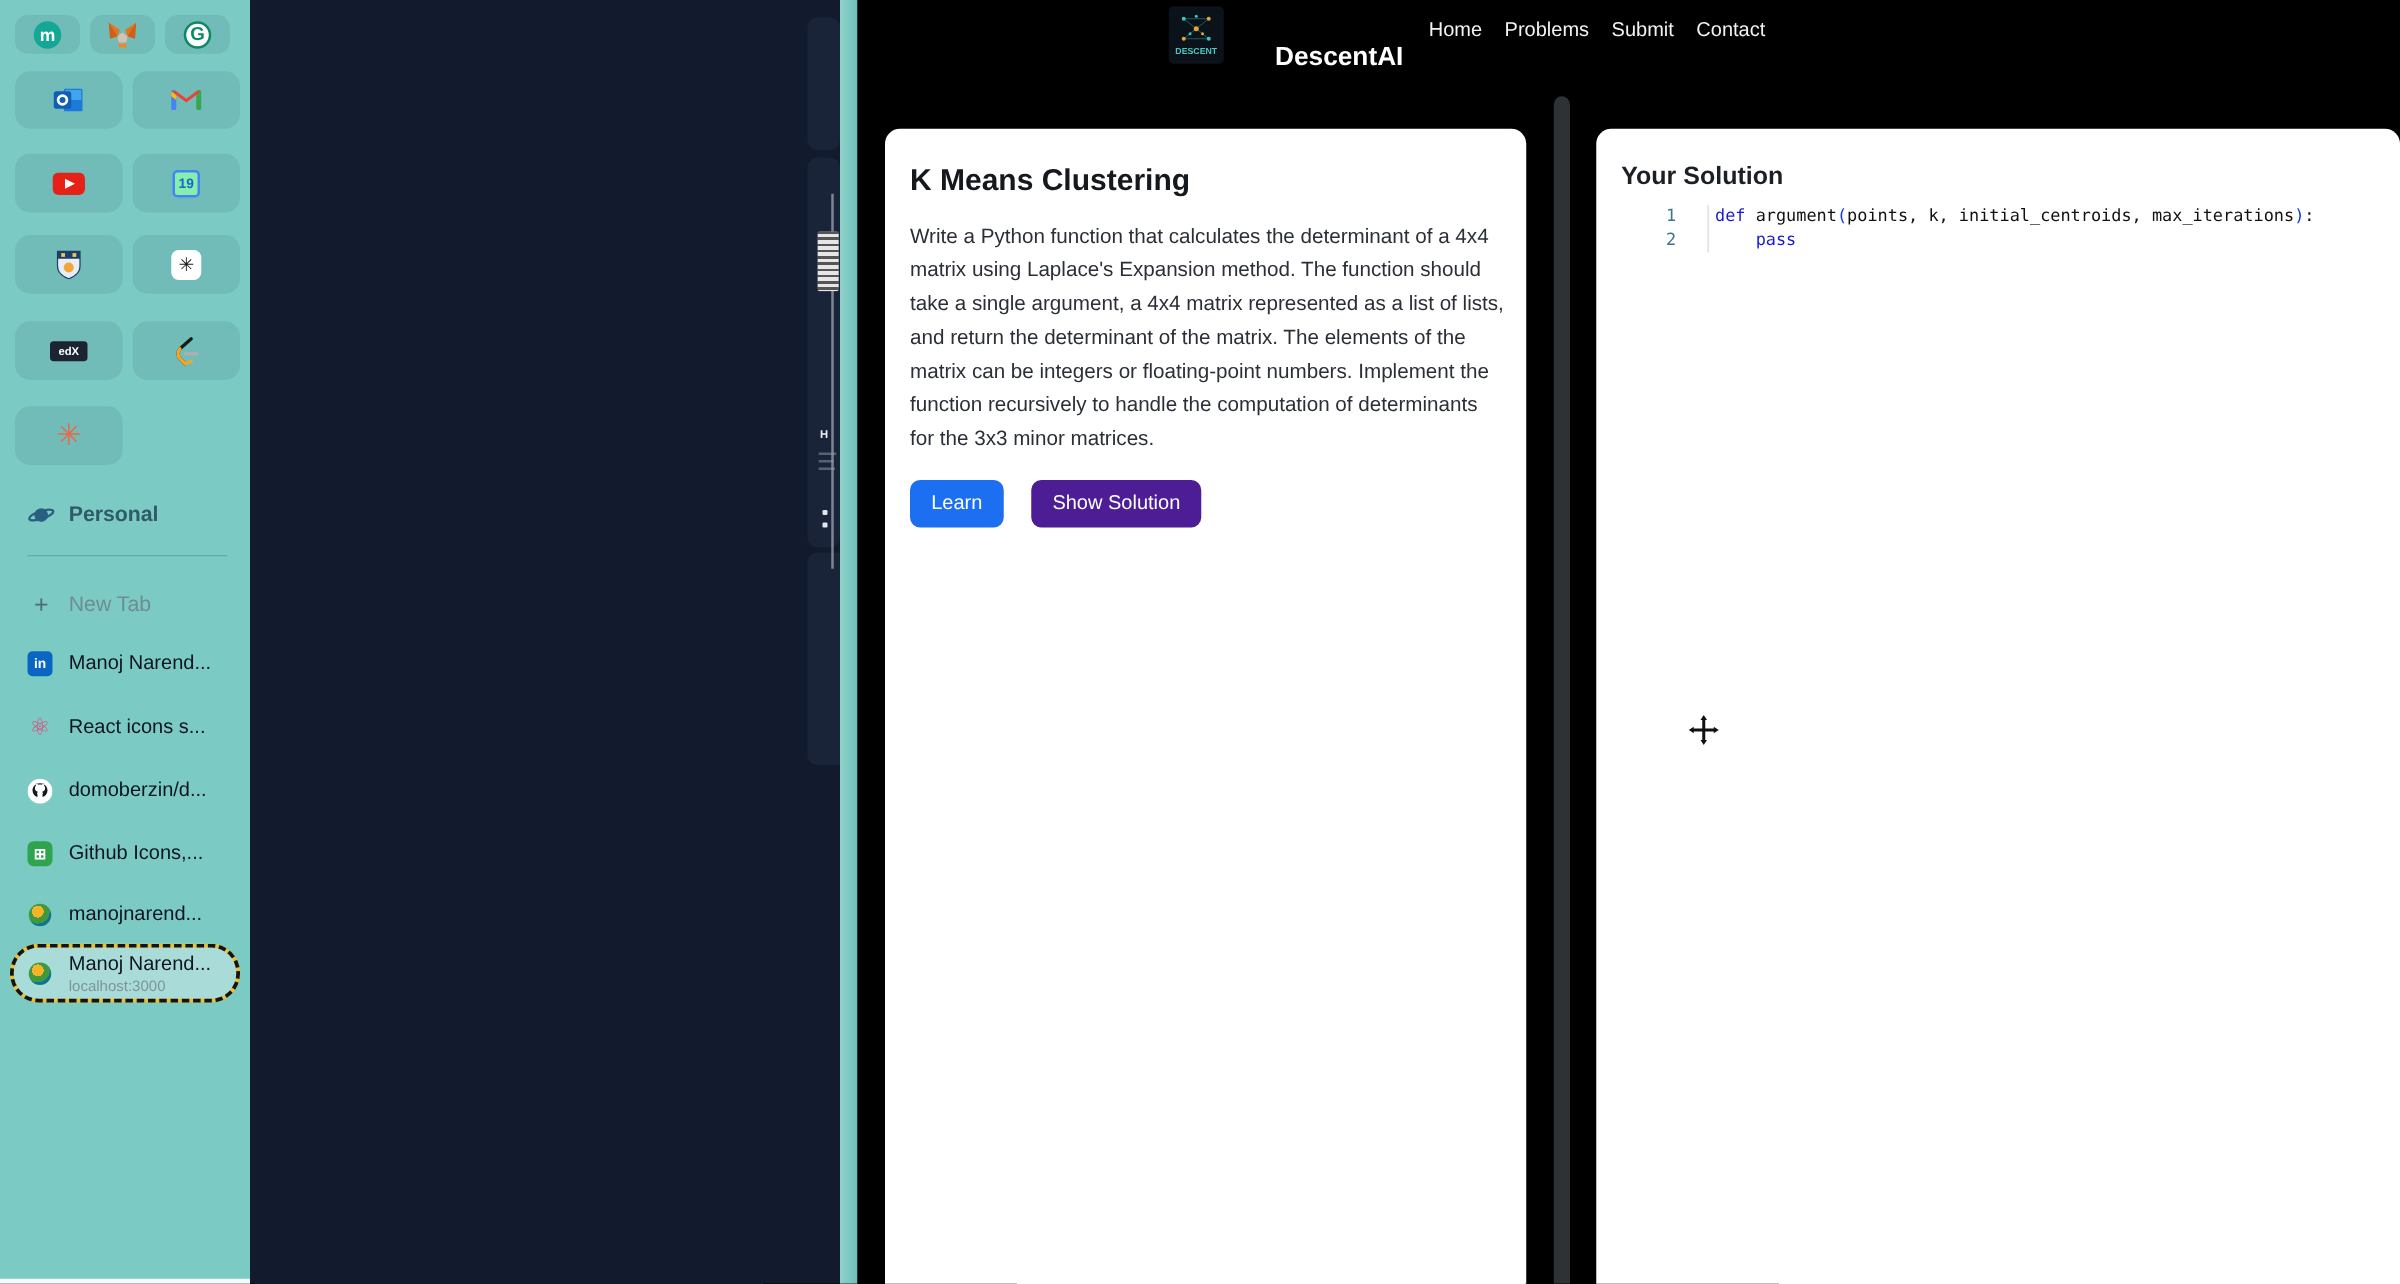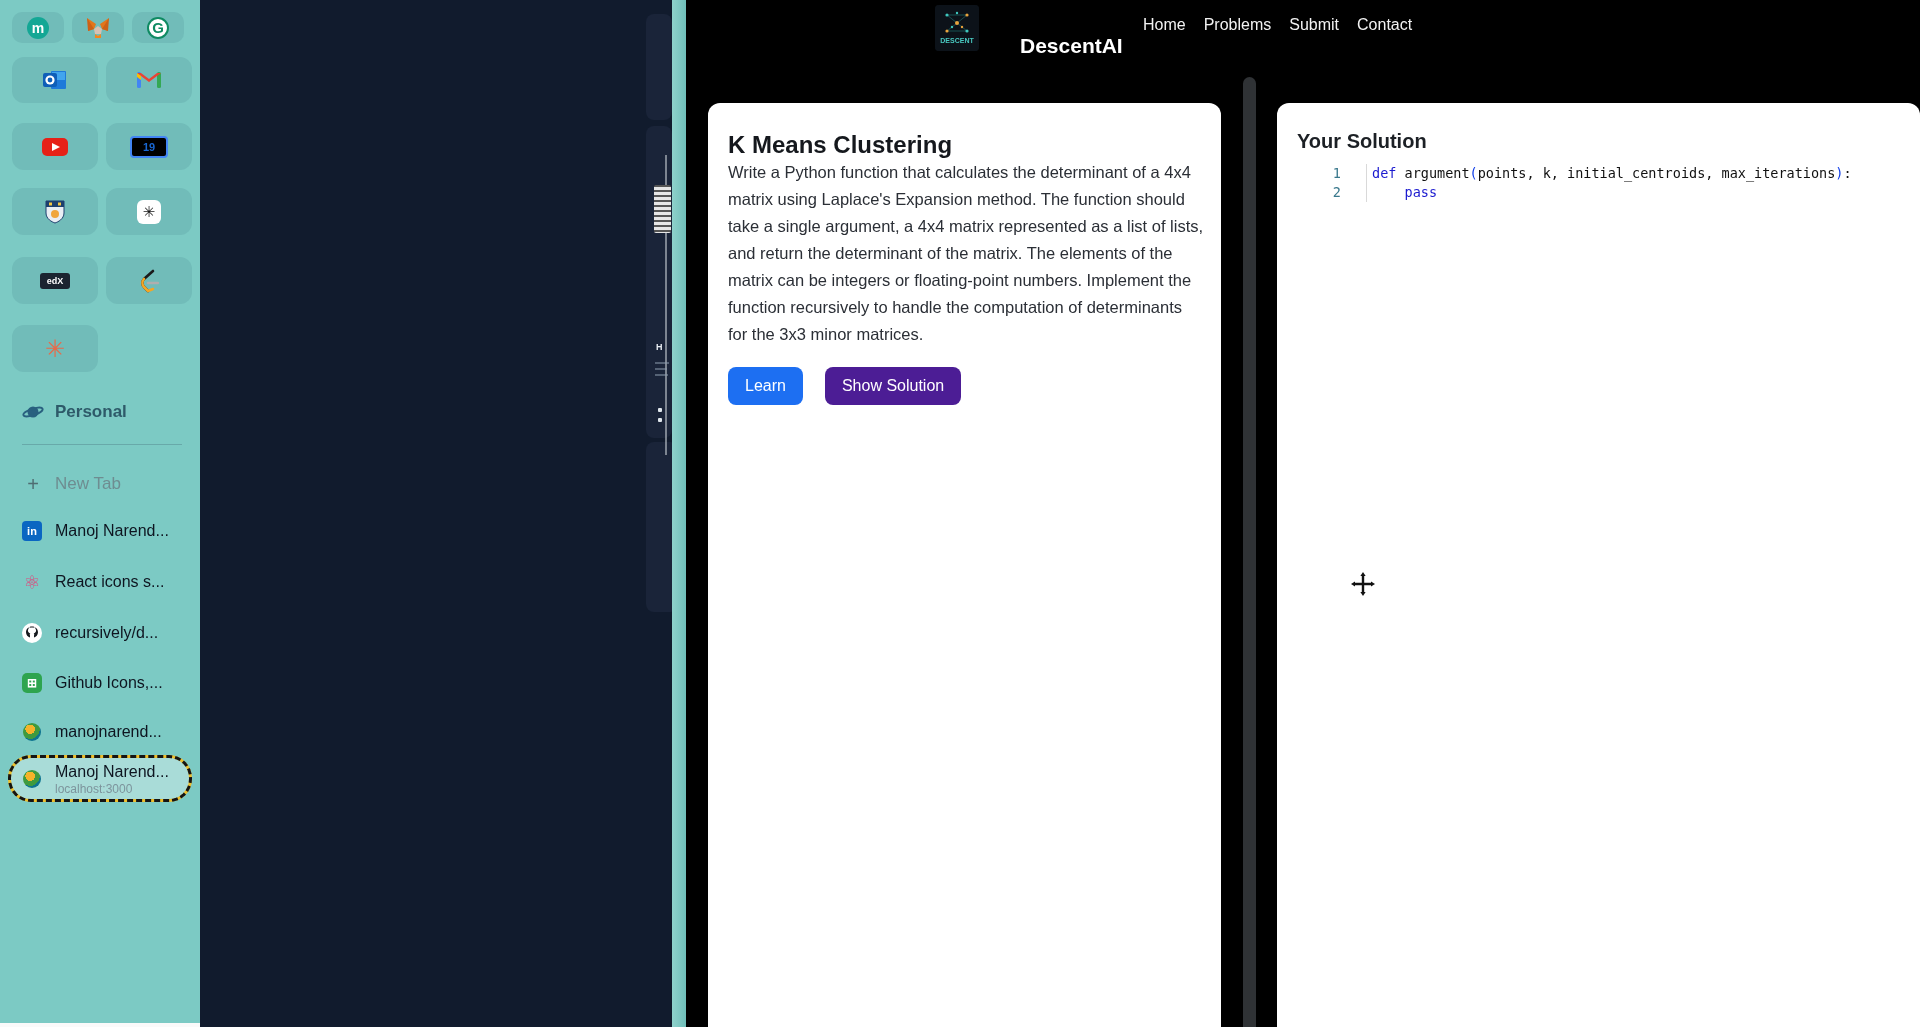--- a/index.html
+++ b/index.html
@@ -15,21 +15,21 @@
           display:flex; align-items:center; justify-content:center; cursor:pointer; }
   .tile.sm { border-radius:10px; }
 
   .ic { display:inline-flex; align-items:center; justify-content:center; }
   .circle { border-radius:50%; font-weight:bold; }
   .mt-ic { width:22px; height:22px; background:#14a795; color:#fff; font-size:14px; }
   .gr-ic { width:22px; height:22px; background:#fff; color:#0e8a62; font-size:15px; border:2px solid #0e8a62; }
   .gpt-ic { width:24px; height:24px; background:#fff; border-radius:6px; color:#181818; font-size:15px; }
   .edx-ic { width:30px; height:16px; background:#1b2430; border-radius:3px; color:#fff; font-size:9px; font-weight:bold; }
   .claude-ic { color:#e86a4a; font-size:24px; line-height:1; }
-  .cal-ic { width:38px; height:22px; background:#000000; border:2px solid #4285f4; border-radius:4px;
+  .cal-ic { width:22px; height:22px; background:#86efac; border:2px solid #4285f4; border-radius:4px;
             color:#1967d2; font-size:11px; font-weight:bold; }
   .li-ic { width:20px; height:20px; background:#0a66c2; border-radius:4px; color:#fff; font-size:11px; font-weight:bold; }
   .react-ic { color:#e0447a; font-size:19px; line-height:1; }
   .ghpack-ic { width:20px; height:20px; background:#2ea44f; border-radius:5px; color:#fff; font-size:12px; font-weight:bold; }
   .fav-ic { width:18px; height:18px; border-radius:50%;
             background:radial-gradient(circle at 40% 35%, #f5b32a 0 30%, #3f9a3f 30% 60%, #0e7490 60% 100%); }
 
   .side-label-row { position:absolute; left:0; width:209px; height:28px; display:flex; align-items:center; cursor:pointer; }
   .side-label-row .row-icon { position:absolute; left:22px; width:22px; display:flex; justify-content:center; }
   .side-label-row .row-text { position:absolute; left:55px; font-size:17px; }
@@ -67,21 +67,21 @@
   .navbar { position:absolute; left:0; top:0; width:1234px; height:56px; }
   .logo-box { position:absolute; left:249px; top:5px; width:44px; height:46px; background:#0b1118;
               border-radius:4px; overflow:hidden; cursor:pointer; }
   .brand { position:absolute; left:334px; top:14px; font-size:21px; font-weight:700; color:#fff; cursor:pointer;margin-top:20px; }
   .nav-links { position:absolute; left:457px; top:16px; display:flex; gap:18px; }
   .nav-link { color:#f2f2f2; font-size:16px; cursor:pointer; white-space:nowrap; }
 
   .card { position:absolute; background:#fff; border-radius:12px; }
   .problem-card { left:22px; top:103px; width:513px; height:940px; padding:28px 20px 0 20px; }
   .problem-title { font-size:24px; font-weight:600; color:#15181d; }
-  .problem-desc { font-size:16.5px; line-height:27px; color:#2b2f36; width:476px; }
+  .problem-desc { margin-top:17px; font-size:16.5px; line-height:27px; color:#2b2f36; width:476px; }
   .btn-row { margin-top:19px; display:flex; gap:22px; }
   .btn { height:38px; border:none; border-radius:8px; color:#fff; font-size:16px;
          font-family:"Liberation Sans", sans-serif; padding:0 17px; cursor:pointer; }
   .btn-learn { background:#1d6ff2; }
   .btn-show { background:#4c1d95; }
 
   .resizer { position:absolute; left:557px; top:77px; width:13px; height:950px; background:#2f3235;
              border-radius:7px 7px 0 0; cursor:col-resize; }
 
   .solution-card { left:591px; top:103px; width:643px; height:940px; padding:27px 0 0 20px; }
@@ -206,21 +206,21 @@
         </span>
       <span class="row-text">React icons s...</span>
     </div>
     <div class="tab-row" style="top:613px;">
       <span class="row-icon">
         <svg width="20" height="20" viewBox="0 0 20 20">
           <circle cx="10" cy="10" r="10" fill="#fff"></circle>
           <path d="M10 3.5 c-3.6 0 -6 2.6 -6 5.8 c0 2.7 1.8 4.6 4 5.3 v-2 c-0.5 -0.8 -0.3 -1.7 0.3 -2.2 c-1.5 -0.4 -2.4 -1.3 -2.4 -2.8 c0 -0.8 0.3 -1.5 0.8 -2 c-0.2 -0.6 -0.1 -1.3 0.2 -1.7 c0.8 0 1.4 0.4 1.8 0.8 c0.4 -0.1 0.8 -0.2 1.3 -0.2 s0.9 0.1 1.3 0.2 c0.4 -0.4 1 -0.8 1.8 -0.8 c0.3 0.4 0.4 1.1 0.2 1.7 c0.5 0.5 0.8 1.2 0.8 2 c0 1.5 -0.9 2.4 -2.4 2.8 c0.6 0.5 0.8 1.4 0.3 2.2 v2 c2.2 -0.7 4 -2.6 4 -5.3 c0 -3.2 -2.4 -5.8 -6 -5.8 z" fill="#15191e"></path>
         </svg>
       </span>
-      <span class="row-text">recursively/d...</span>
+      <span class="row-text">domoberzin/d...</span>
     </div>
     <div class="tab-row" style="top:663px;">
       <span class="row-icon">
           <span class="ic ghpack-ic">⊞</span>
         </span>
       <span class="row-text">Github Icons,...</span>
     </div>
     <div class="tab-row" style="top:712px;">
       <span class="row-icon">
           <span class="ic fav-ic"></span>

